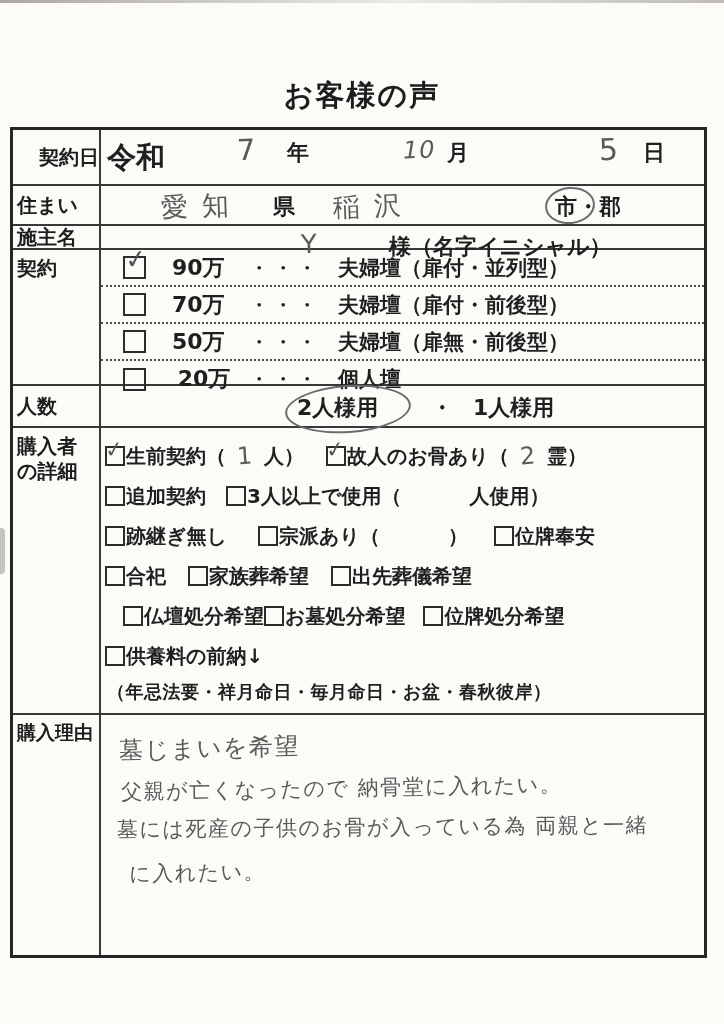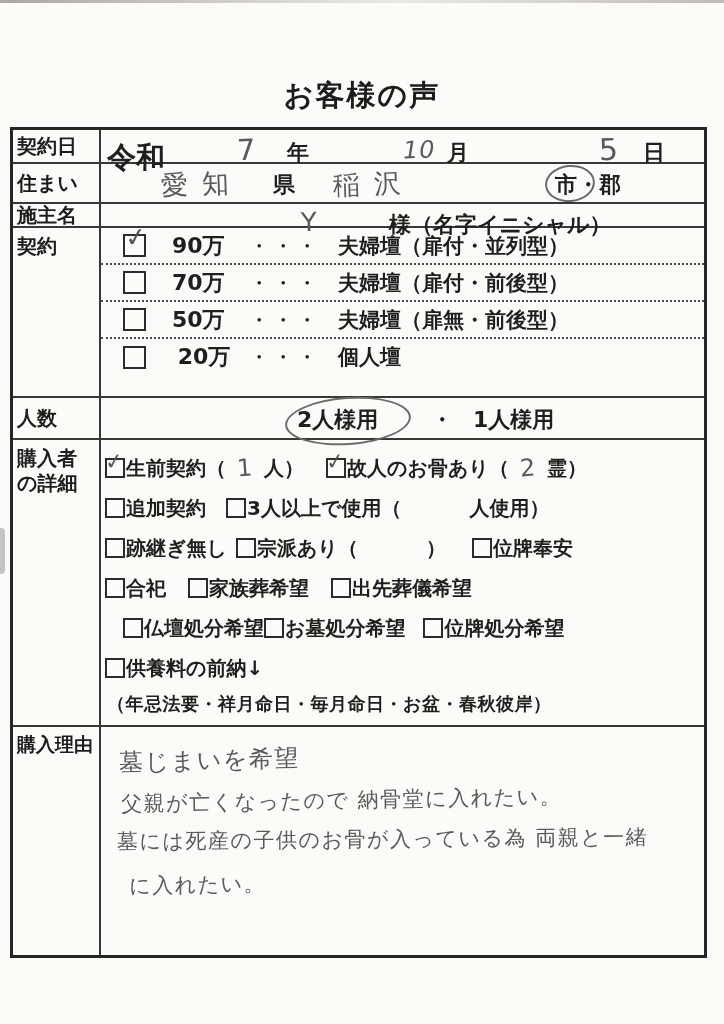--- a/index.html
+++ b/index.html
@@ -32,22 +32,22 @@
   .row:last-child{border-bottom:none;}
   .row-label{
     width:88px;flex:none;box-sizing:border-box;
     border-right:2px solid #383838;
     font-weight:700;font-size:20px;color:#1d1d1d;
     display:flex;flex-direction:column;justify-content:center;
     padding-left:4px;line-height:1.25;
   }
   .row-label.top{justify-content:flex-start;padding-top:6px;}
   .row-content{flex:1;position:relative;box-sizing:border-box;}
-  .r-date{height:34px;} .r-res{height:40px;} .r-owner{height:24px;}
-  .r-contract{height:170px;} .r-people{height:42px;} .r-details{height:287px;}
+  .r-date{height:56px;text-align:right;} .r-res{height:40px;} .r-owner{height:24px;}
+  .r-contract{height:136px;} .r-people{height:42px;} .r-details{height:287px;}
   .r-reason{flex:1;}
   .p{font-weight:700;color:#1f1f1f;}
   .abs{position:absolute;white-space:nowrap;}
   .hand{
     color:#5a5a5a;font-weight:400;display:inline-block;
     transform:rotate(-2deg);letter-spacing:1px;
   }
   
   .opt{
     display:flex;align-items:center;height:37px;box-sizing:border-box;
@@ -218,21 +218,21 @@
             <span>3人以上で使用（</span>
             <span class="hand fill fill-wide"></span>
             <span>人使用）</span>
           </span>
         </div>
         <div class="dline">
           <span class="citem">
             <span class="cb cb-dt"></span>
             <span>跡継ぎ無し</span>
           </span>
-          <span class="citem" style="margin-left:9px;justify-content:flex-end;">
+          <span class="citem" style="margin-left:31px;justify-content:flex-end;">
             <span class="cb cb-dt"></span>
             <span>宗派あり（</span>
             <span class="hand fill fill-wide"></span>
             <span>）</span>
           </span>
           <span class="citem" style="margin-left:26px;">
             <span class="cb cb-dt"></span>
             <span>位牌奉安</span>
           </span>
         </div>

